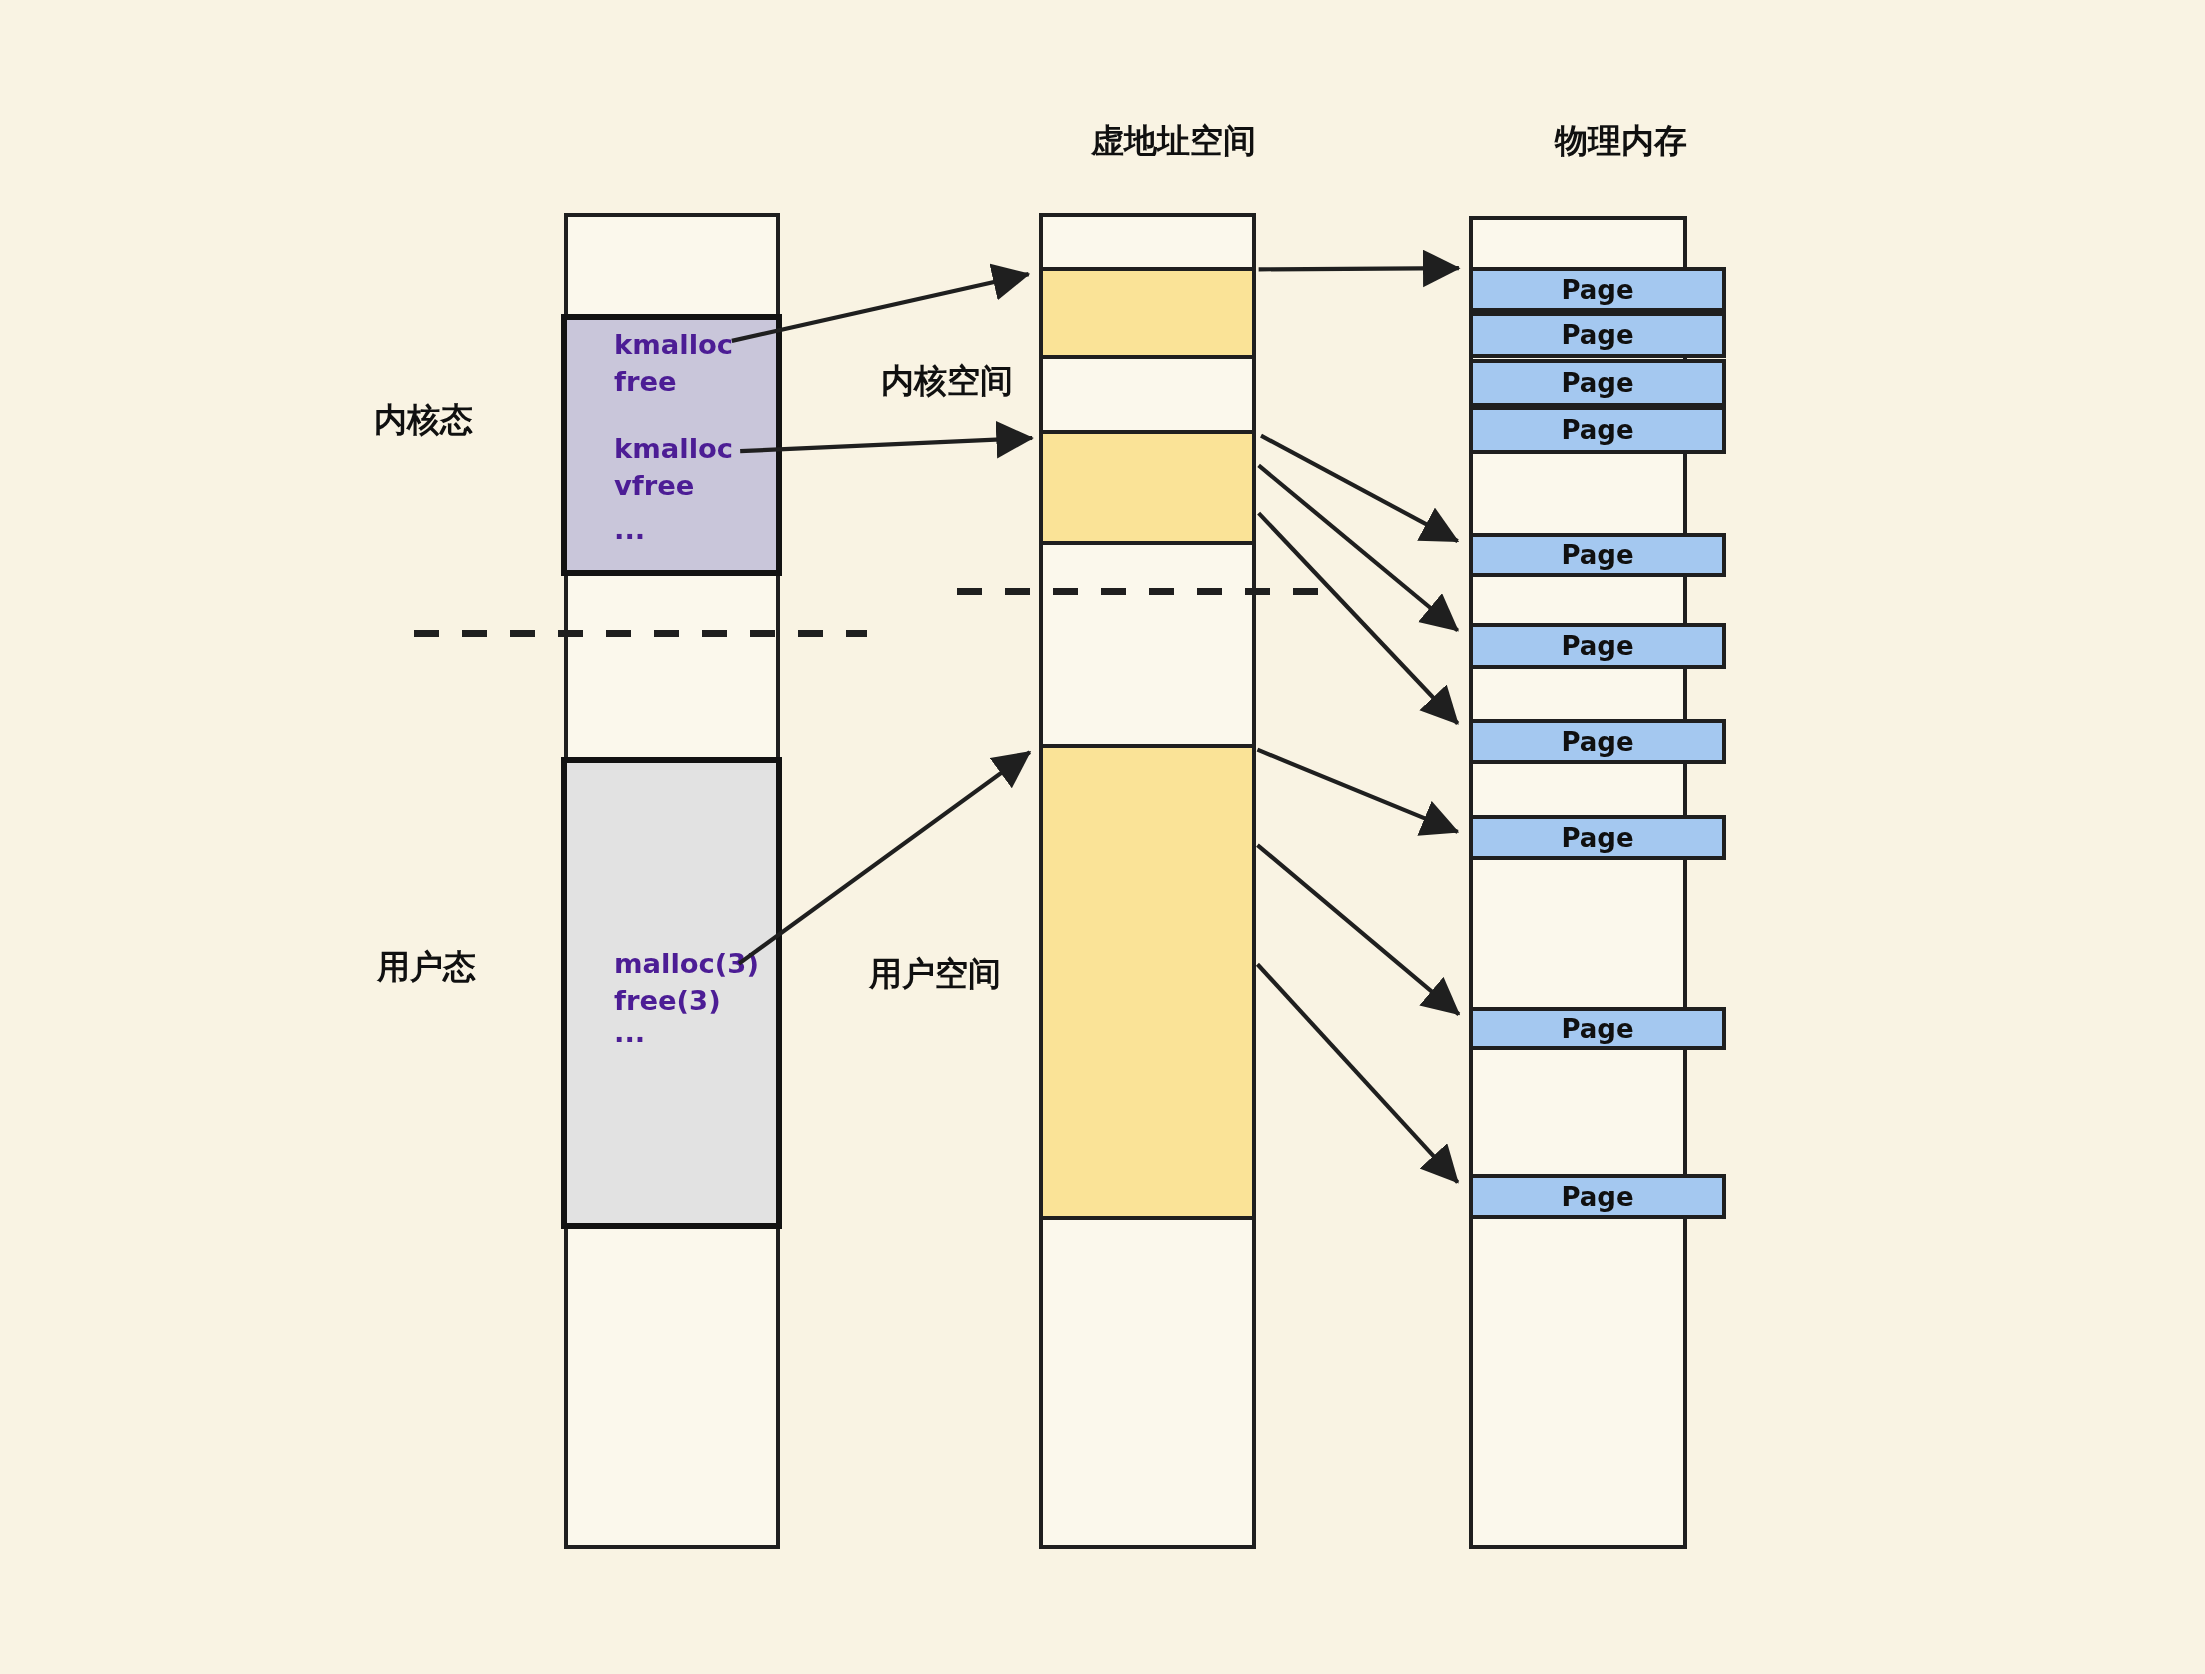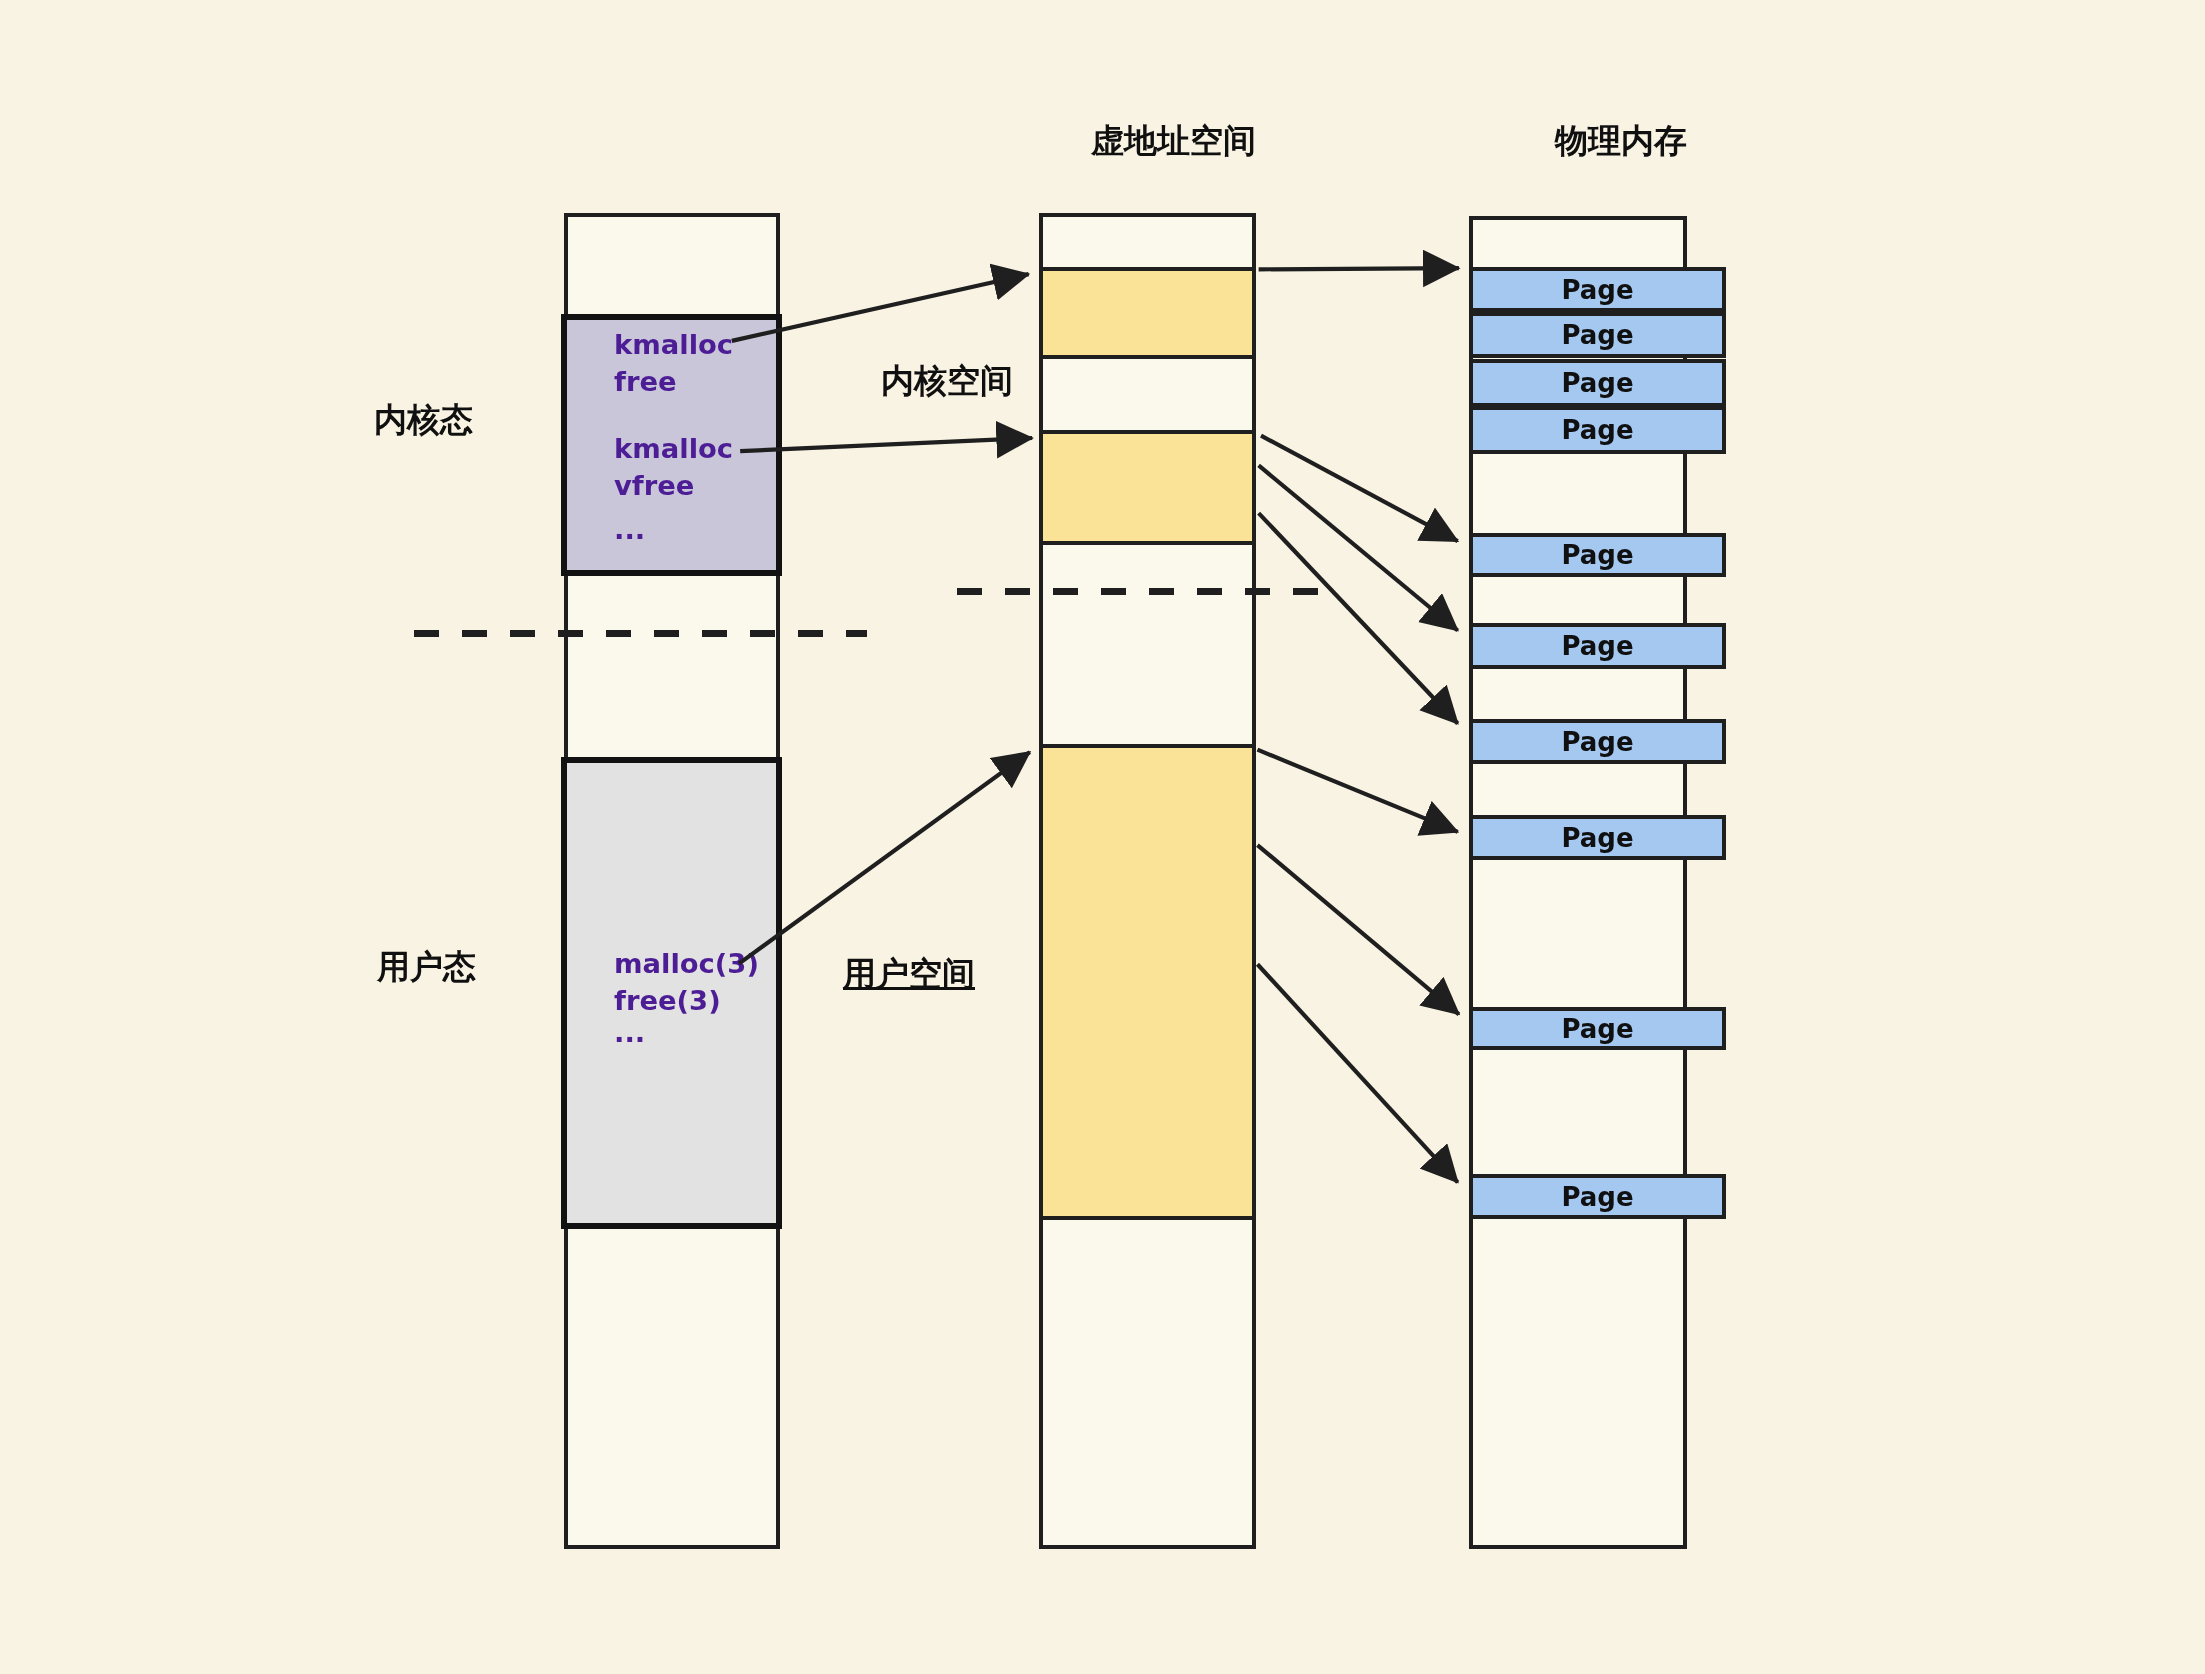--- a/index.html
+++ b/index.html
@@ -42,21 +42,21 @@
 
 <div class="stage">
 
   <div class="abs cn-label title" style="left:1039px; top:119px; width:217px;">虚地址空间</div>
   <div class="abs cn-label title" style="left:1469px; top:119px; width:218px;">物理内存</div>
 
   <div class="abs cn-label" style="left:374px; top:387px;margin-top:11px;">内核态</div>
   <div class="abs cn-label" style="left:377px; top:945px;">用户态</div>
 
   <div class="abs cn-label" style="left:881px; top:359px;">内核空间</div>
-  <div class="abs cn-label" style="left:843px; top:952px;text-decoration:underline;">用户空间</div>
+  <div class="abs cn-label" style="left:869px; top:952px;">用户空间</div>
 
   <div class="abs col" style="left:564px; top:213px; width:216px; height:1336px;"></div>
 
   <div class="abs apibox kernel-fill" style="left:561px; top:314px; width:221px; height:262px;"></div>
   <div class="abs code-line" style="left:614px; top:329px;">kmalloc</div>
   <div class="abs code-line" style="left:614px; top:366px;">free</div>
   <div class="abs code-line" style="left:614px; top:433px;">kmalloc</div>
   <div class="abs code-line" style="left:614px; top:470px;">vfree</div>
   <div class="abs code-line" style="left:614px; top:514px;">...</div>
 

